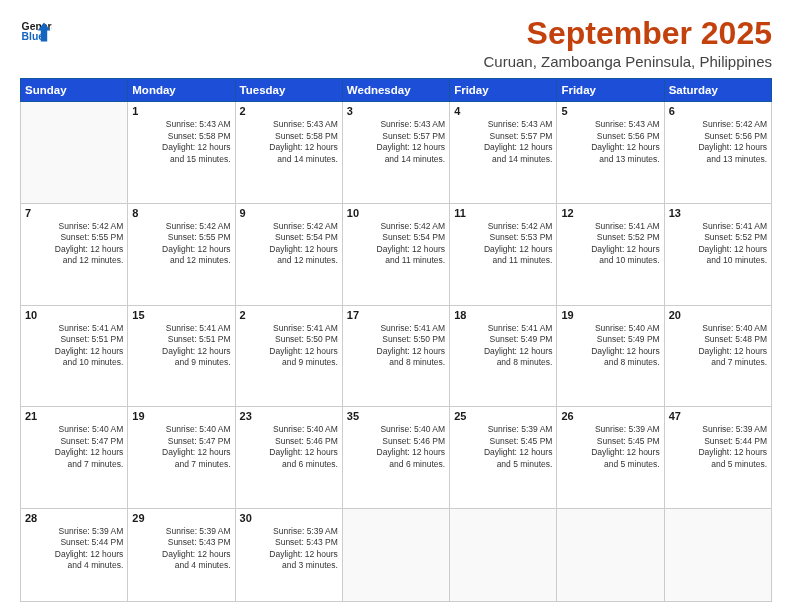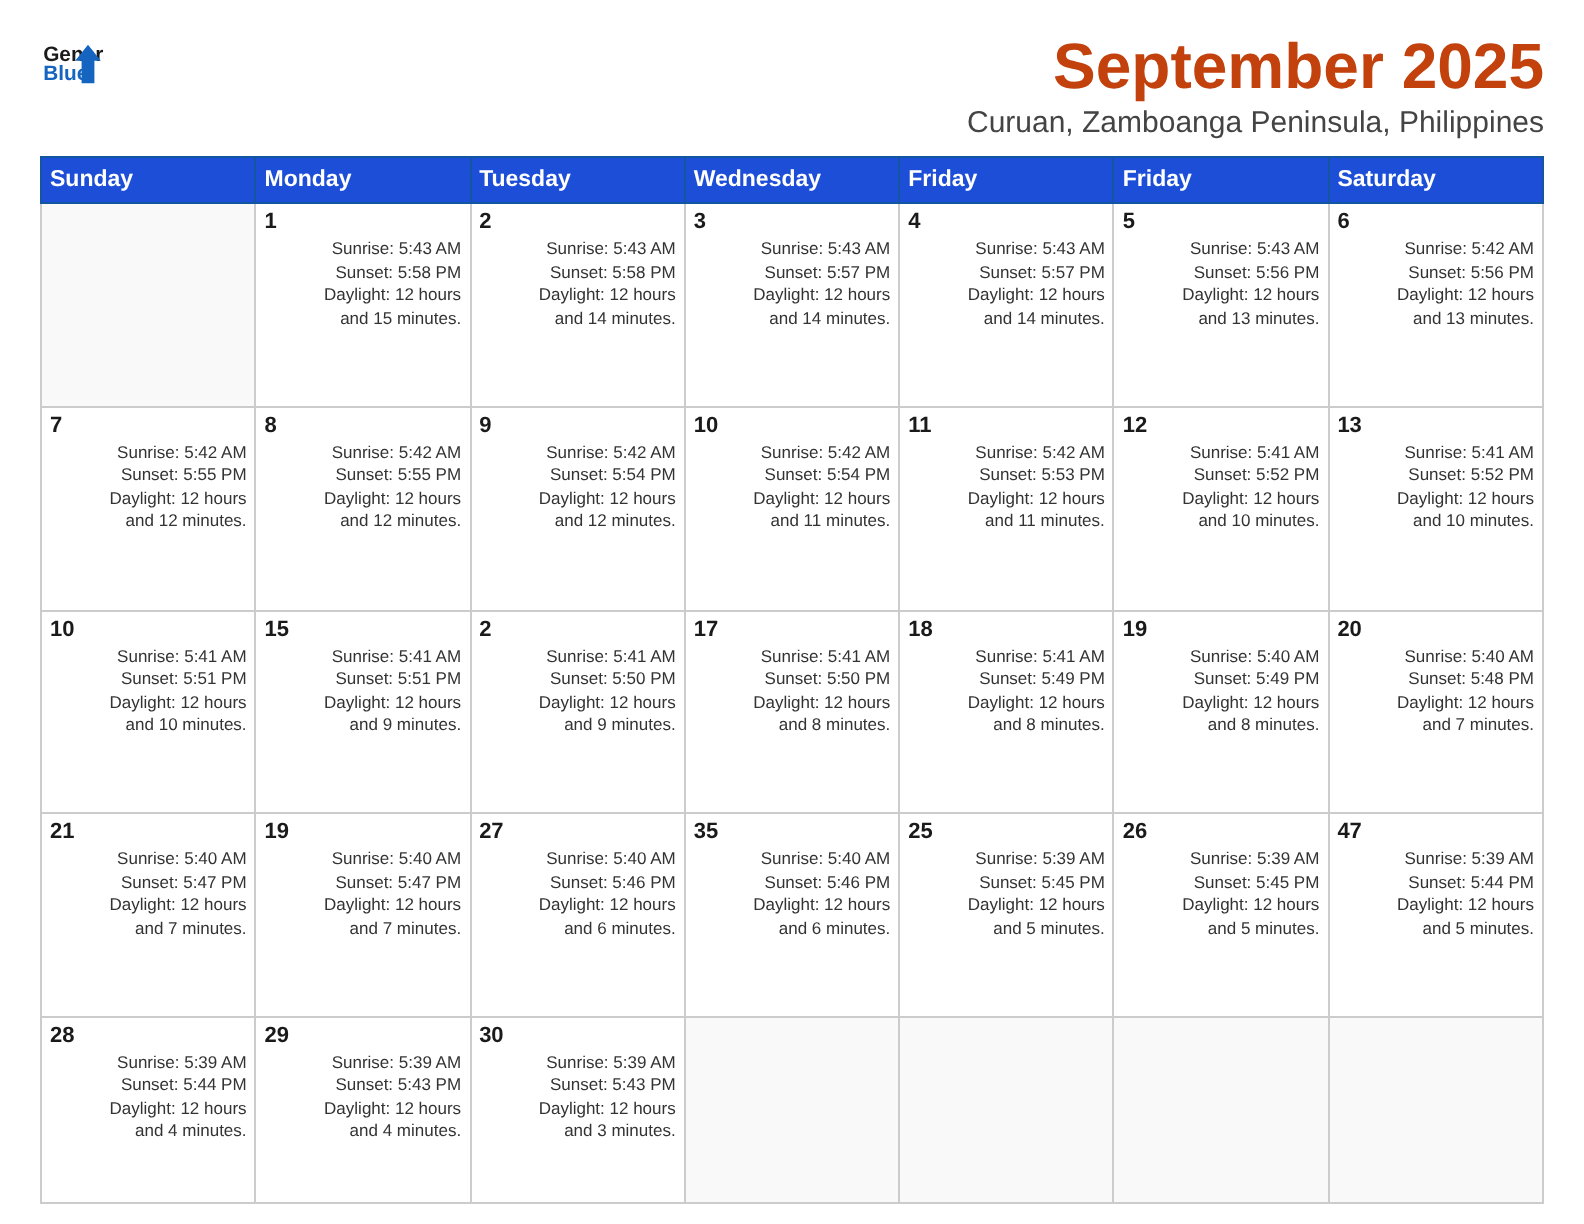--- a/index.html
+++ b/index.html
@@ -275,21 +275,21 @@
 and 7 minutes.</div>
           </td>
           <td>
             <span class="day-num">19</span>
             <div class="day-info" style="white-space: pre-line;">Sunrise: 5:40 AM
 Sunset: 5:47 PM
 Daylight: 12 hours
 and 7 minutes.</div>
           </td>
           <td>
-            <span class="day-num">27</span>
+            <span class="day-num">23</span>
             <div class="day-info" style="white-space: pre-line;">Sunrise: 5:40 AM
 Sunset: 5:46 PM
 Daylight: 12 hours
 and 6 minutes.</div>
           </td>
           <td>
             <span class="day-num">35</span>
             <div class="day-info" style="white-space: pre-line;">Sunrise: 5:40 AM
 Sunset: 5:46 PM
 Daylight: 12 hours

